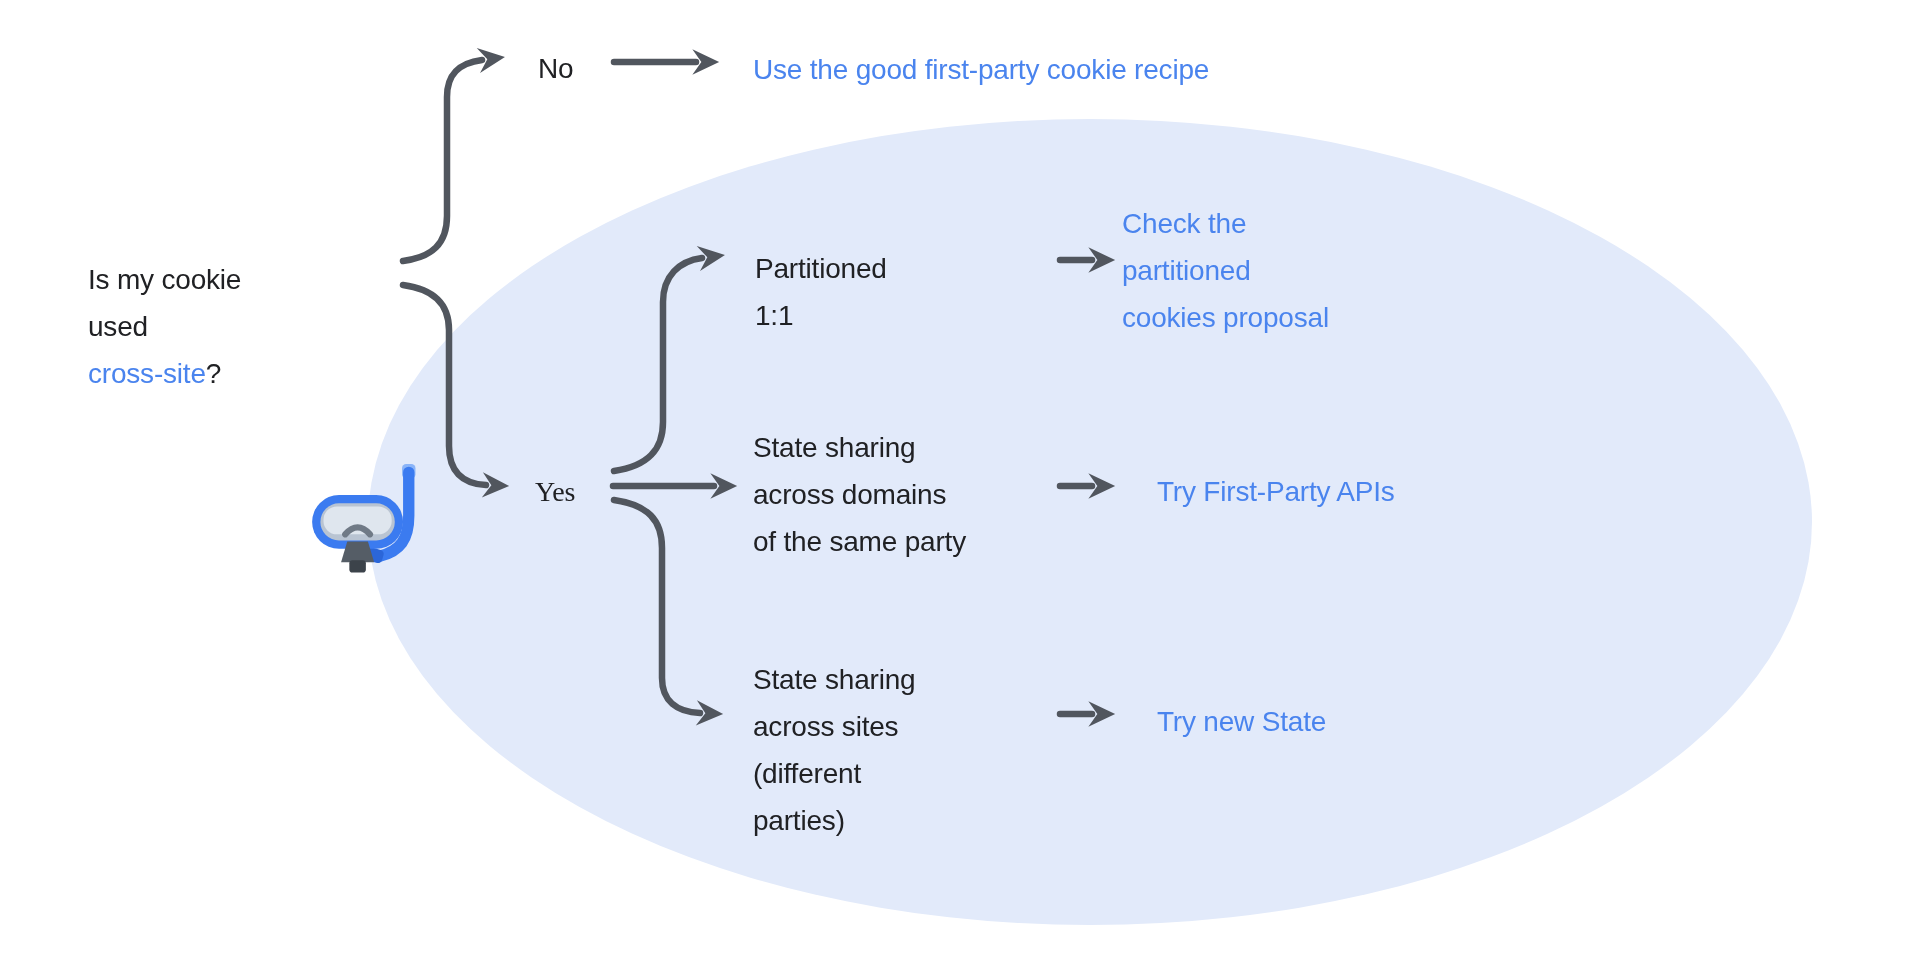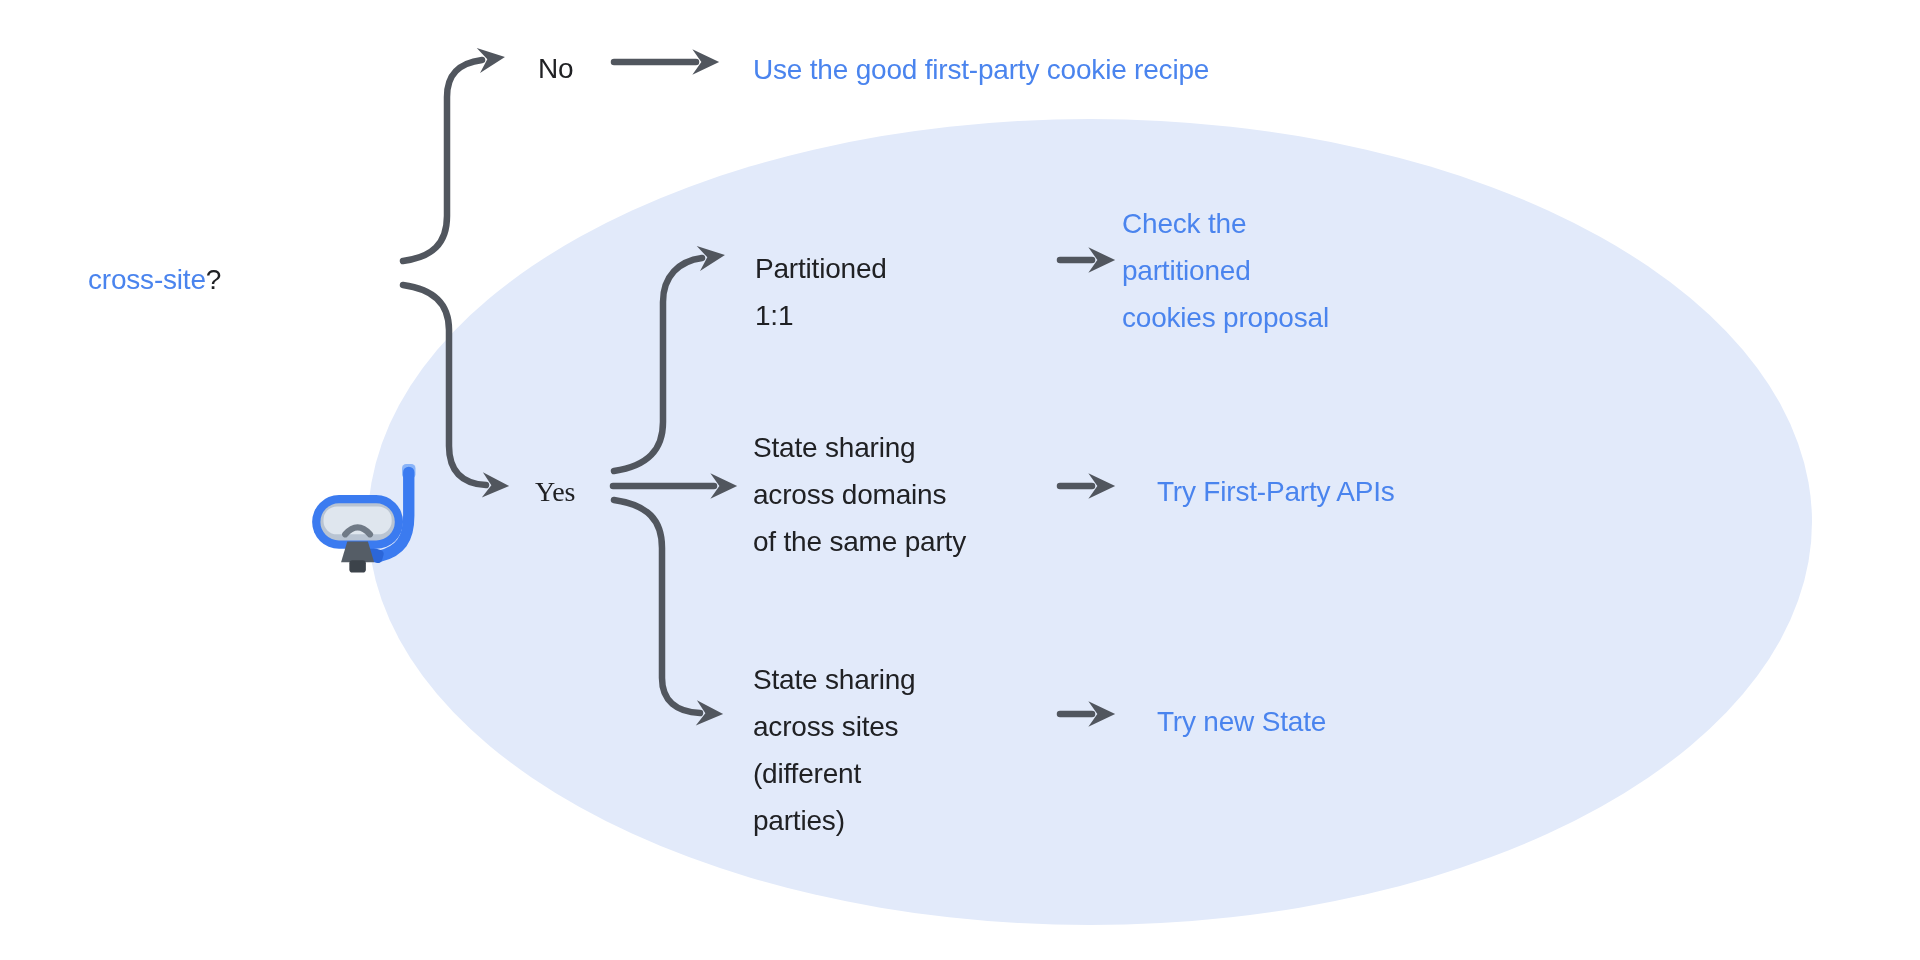--- a/index.html
+++ b/index.html
@@ -67,21 +67,23 @@
       <rect x="4" y="32" width="88" height="52" rx="26" fill="#3b7bf0"></rect>
       <rect x="12" y="40" width="72" height="36" rx="18" fill="#b9c4d2"></rect>
       <rect x="15" y="43" width="66" height="27" rx="13" fill="#dfe6ee"></rect>
       <path d="M36 70 C44 61 52 61 60 70" stroke="#707a86" stroke-width="6" fill="none" stroke-linecap="round"></path>
       <path d="M38 77 H58 L64 97 H32 Z" fill="#555d66"></path>
       <rect x="40" y="95" width="16" height="12" rx="3" fill="#3c434a"></rect>
     </svg>
   </div>
 
   <div class="txt" style="left:88px;top:209px;">
-    <span class="blue link">cross-site</span><span>?</span>
+    <span>Is my cookie
+used
+</span><span class="blue link">cross-site</span><span>?</span>
   </div>
 
   <div class="txt" style="left:538px;top:45px;">No</div>
   <div class="txt blue link" style="left:753px;top:46px;">Use the good first-party cookie recipe</div>
 
   <div class="txt" style="left:535px;top:468px;font-family:Liberation Serif, serif;">Yes</div>
 
   <div class="txt" style="left:755px;top:245px;">Partitioned
 1:1</div>
   <div class="txt blue link" style="left:1122px;top:200px;">Check the

